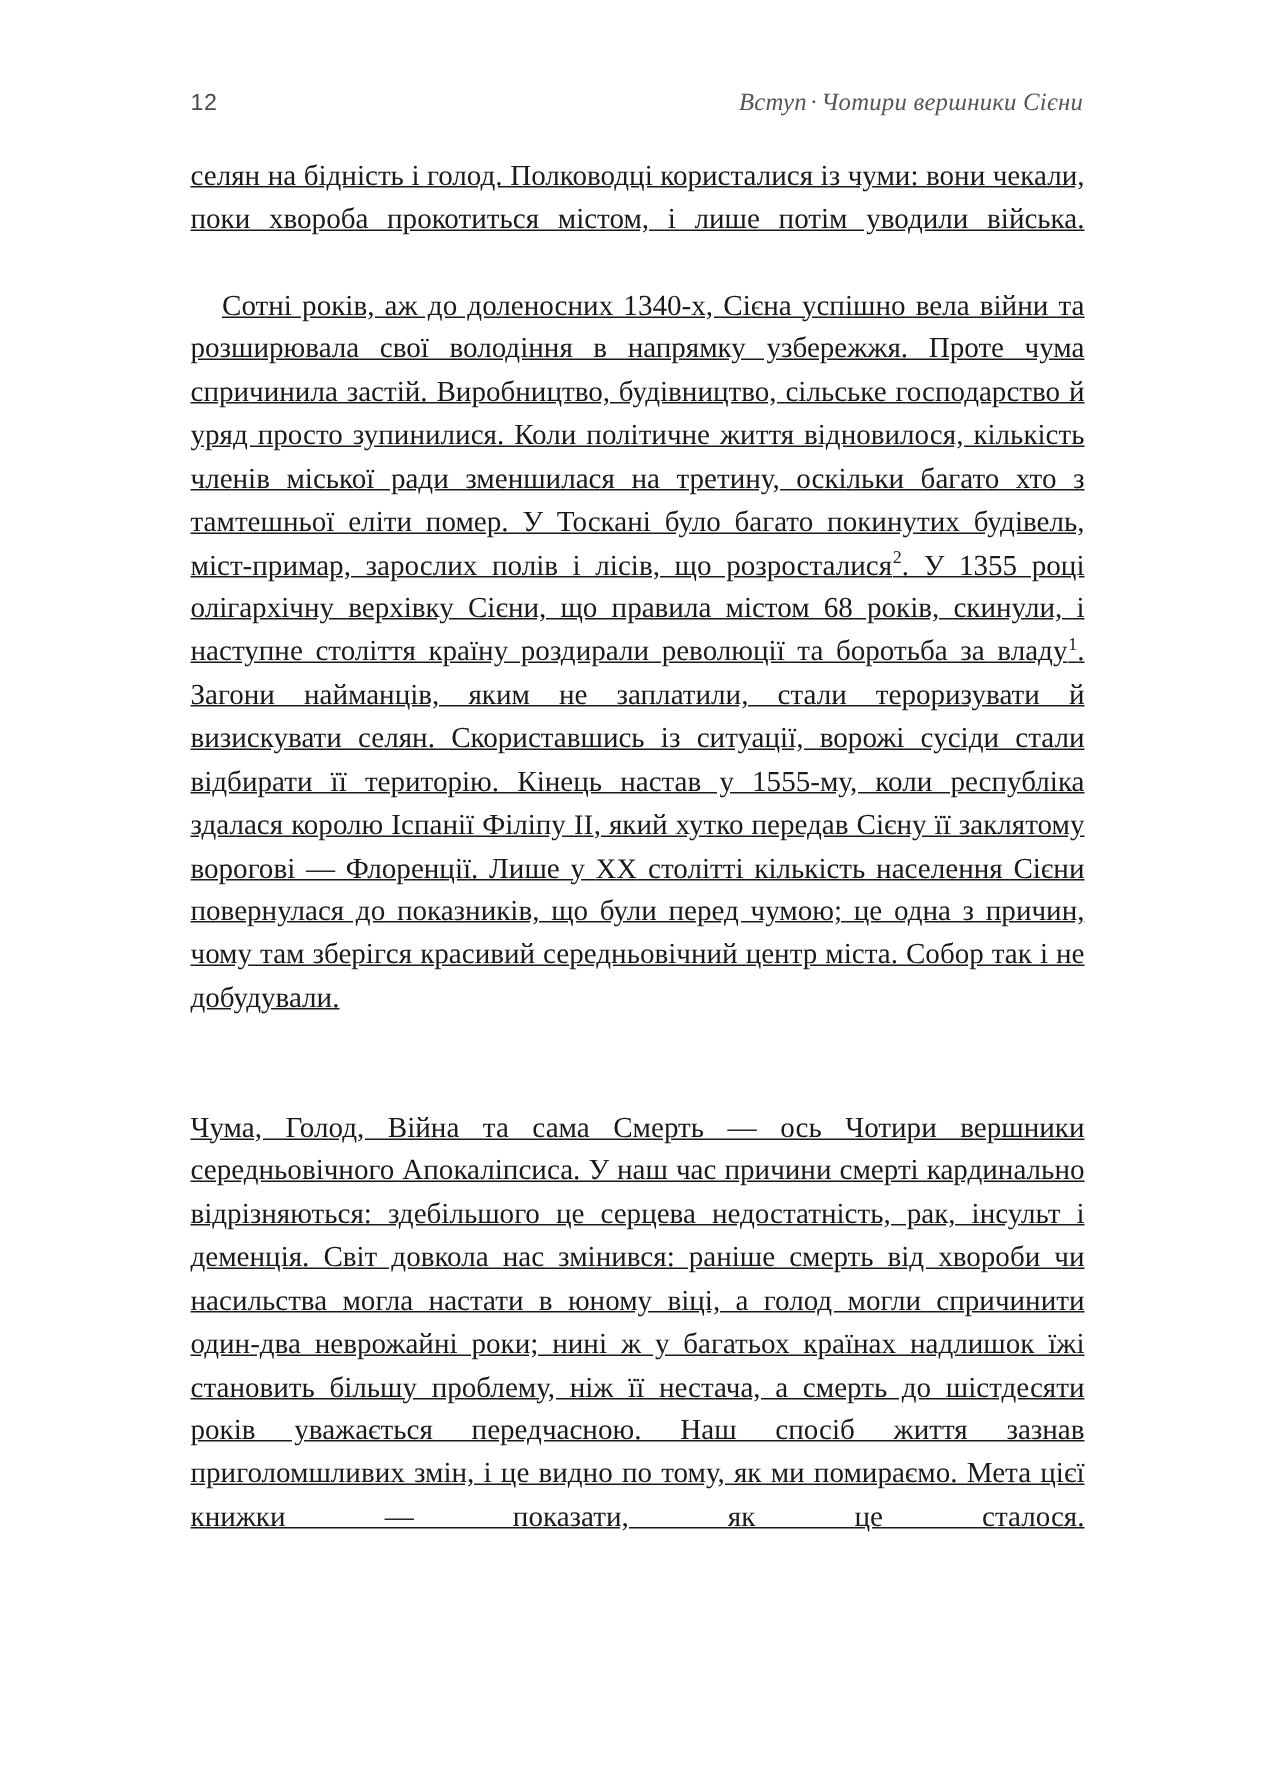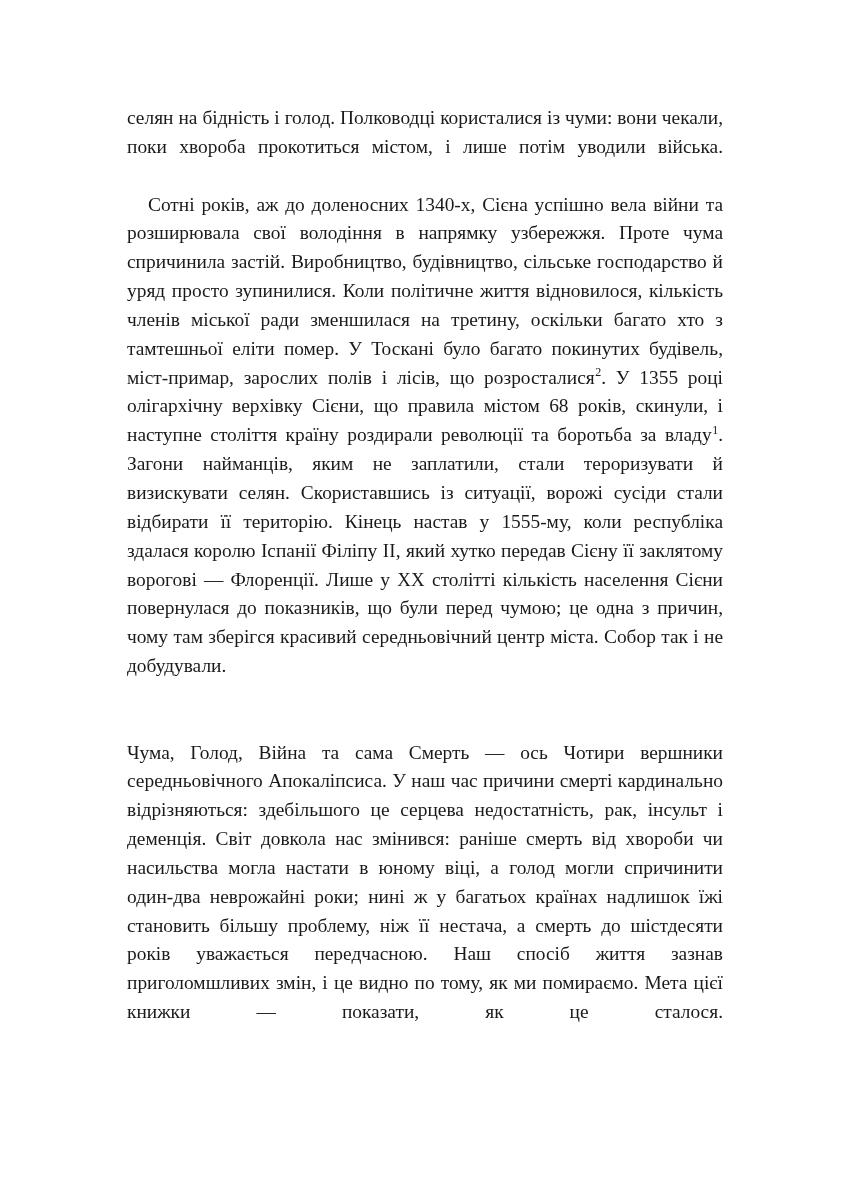--- a/index.html
+++ b/index.html
@@ -52,20 +52,21 @@
     font-style: normal;
     padding: 0 2px;
   }
 
   
   .textblock {
     position: absolute;
     left: 127px;
     top: 104px;
     width: 596px;
+    text-decoration: underline;
   }
 
   p.para {
     margin: 0;
     font-size: 19.4px;
     line-height: 28.85px;
     text-align: justify;
     text-justify: inter-word;
     -webkit-hyphens: manual;
     hyphens: manual;
@@ -99,20 +100,26 @@
     font-variant: small-caps;
     font-size: 0.97em;
     letter-spacing: 0.3px;
   }
 </style>
 </head>
 <body>
 
 <div class="page">
 
+  <div class="running-head">
+    <span class="folio">12</span>
+    <span class="head-title">
+      <span>Вступ</span><span class="sep">·</span><span>Чотири вершники Сієни</span>
+    </span>
+  </div>
 
   <div class="textblock">
 
     <p class="para noindent">селян на бідність і голод. Полководці користалися із чуми: вони чекали, поки хвороба прокотиться містом, і лише потім уводили війська.</p>
 
     <p class="para indent"><span>Сотні років, аж до доленосних 1340-х, Сієна успішно вела війни та розширювала свої володіння в напрямку узбережжя. Проте чума спричинила застій. Виробництво, будівництво, сільське господарство й уряд просто зупинилися. Коли політичне життя відновилося, кількість членів міської ради зменшилася на третину, оскільки багато хто з тамтешньої еліти помер. У Тоскані було багато покинутих будівель, міст-примар, зарослих полів і лісів, що розросталися</span><sup class="fn">2</sup><span>. У 1355 році олігархічну верхівку Сієни, що правила містом 68 років, скинули, і наступне століття країну роздирали революції та боротьба за владу</span><sup class="fn">1</sup><span>. Загони найманців, яким не заплатили, стали тероризувати й визискувати селян. Скориставшись із ситуації, ворожі сусіди стали відбирати її територію. Кінець настав у 1555-му, коли республіка здалася королю Іспанії Філіпу </span><span class="smallcaps">II</span><span>, який хутко передав Сієну її заклятому ворогові — Флоренції. Лише у </span><span class="smallcaps">XX</span><span> столітті кількість населення Сієни повернулася до показників, що були перед чумою; це одна з причин, чому там зберігся красивий середньовічний центр міста. Собор так і не добудували.</span></p>
 
     <p class="para noindent gap-before">Чума, Голод, Війна та сама Смерть — ось Чотири вершники середньовічного Апокаліпсиса. У наш час причини смерті кардинально відрізняються: здебільшого це серцева недостатність, рак, інсульт і деменція. Світ довкола нас змінився: раніше смерть від хвороби чи насильства могла настати в юному віці, а голод могли спричинити один-два неврожайні роки; нині ж у багатьох країнах надлишок їжі становить більшу проблему, ніж її нестача, а смерть до шістдесяти років уважається передчасною. Наш спосіб життя зазнав приголомшливих змін, і це видно по тому, як ми помираємо. Мета цієї книжки — показати, як це сталося.</p>
 
 

